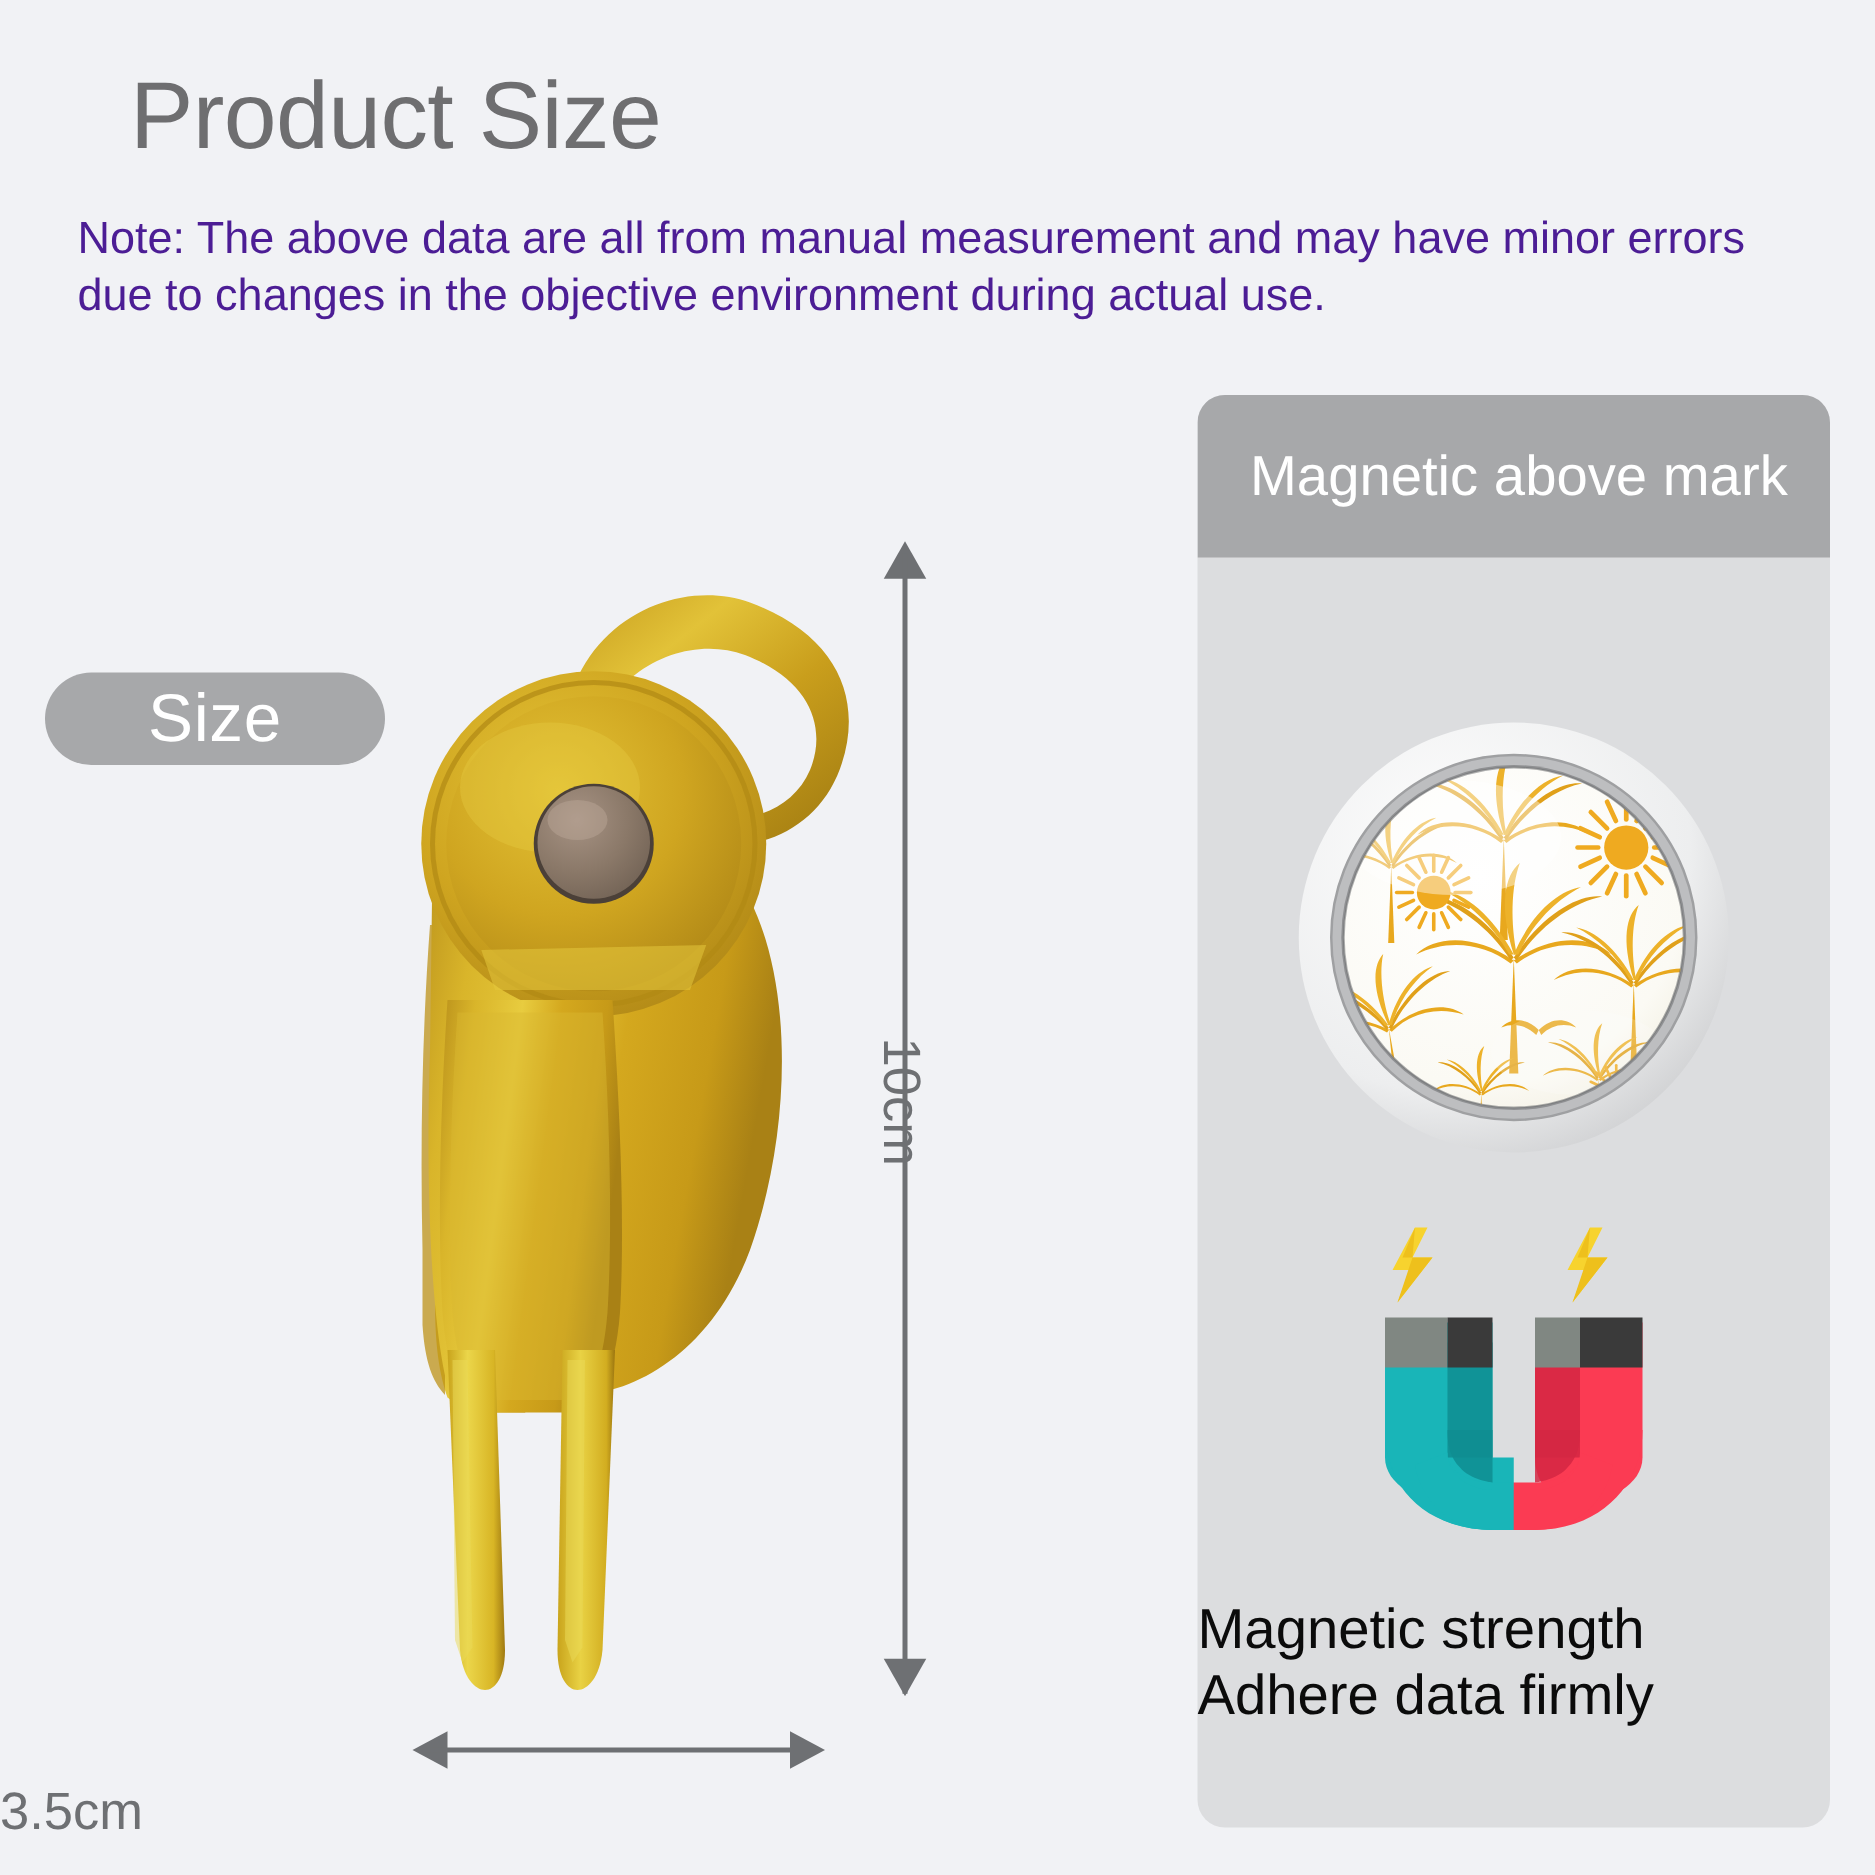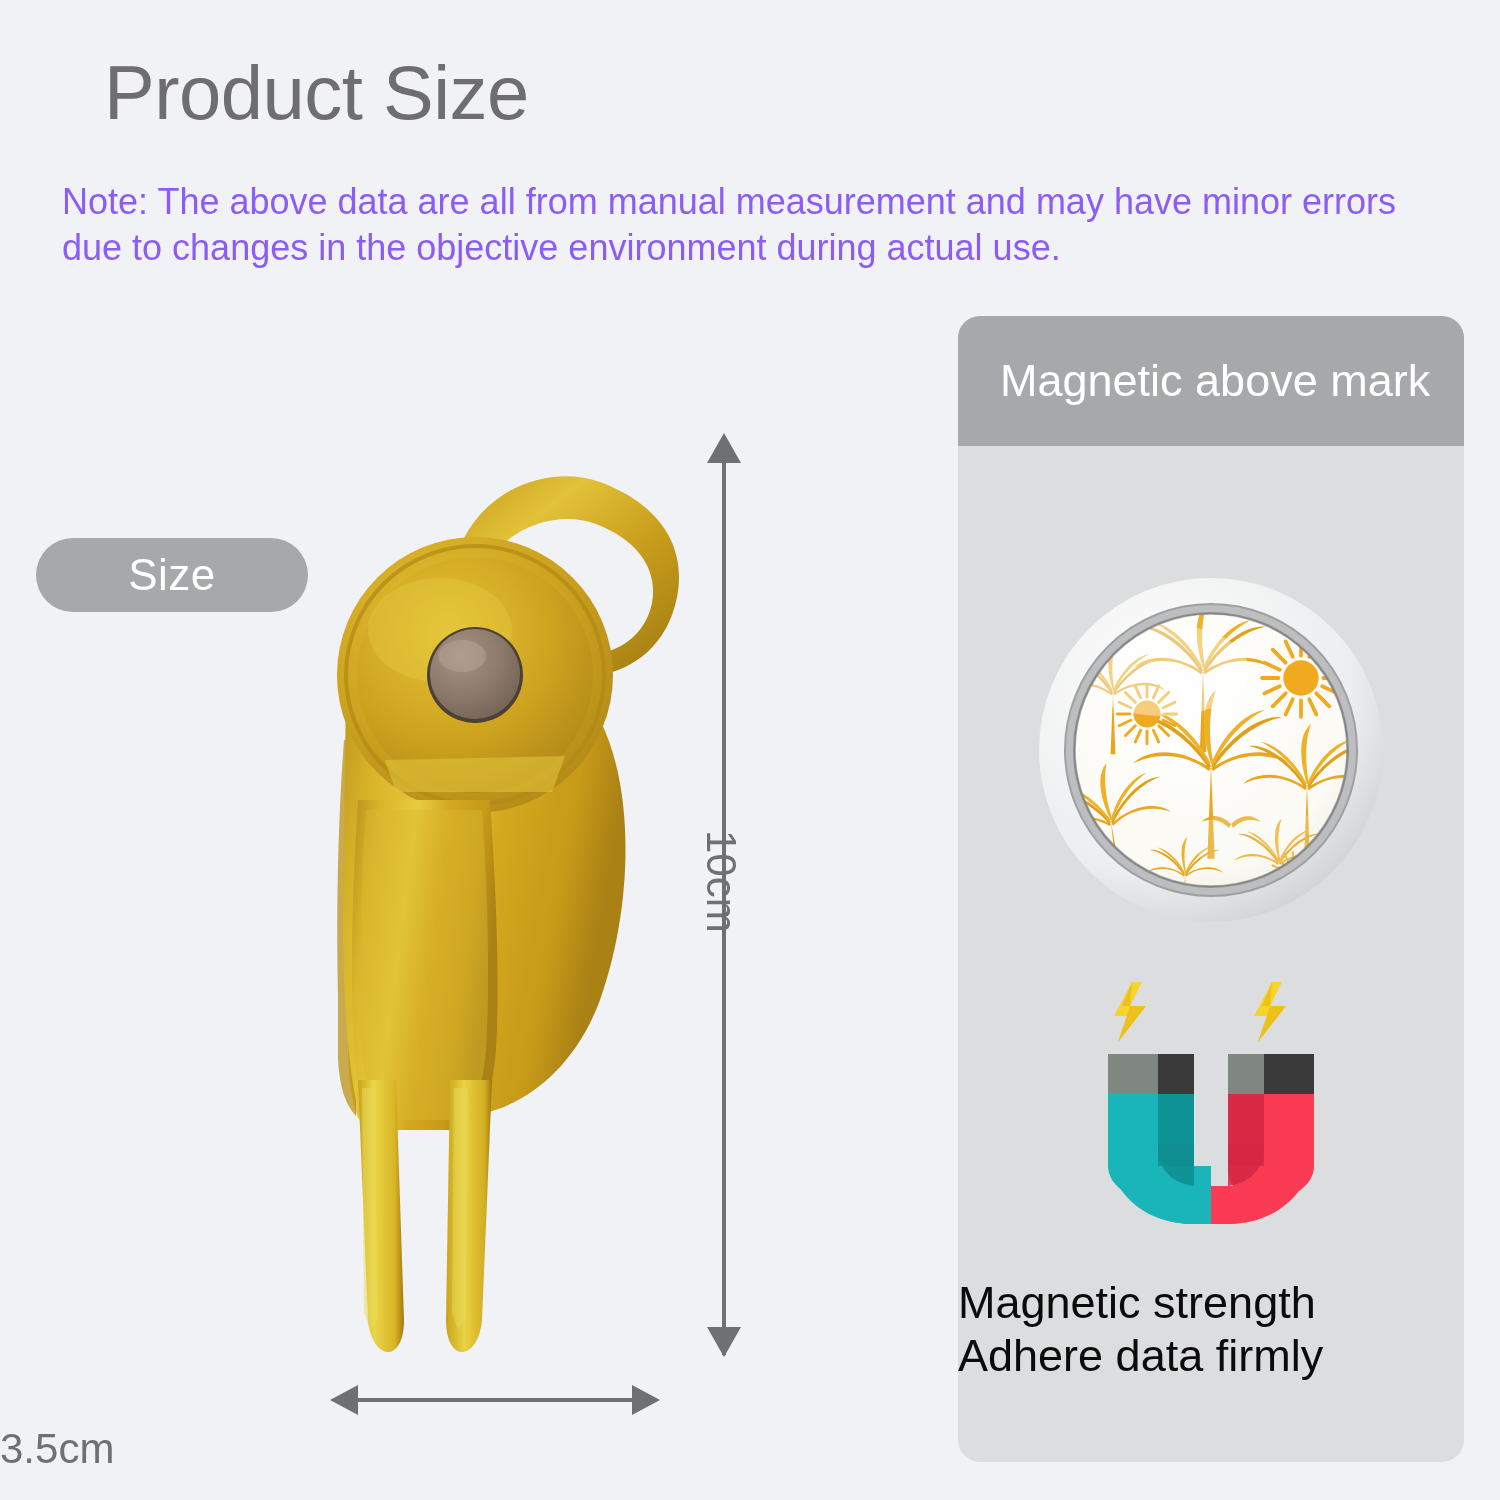--- a/index.html
+++ b/index.html
@@ -20,35 +20,35 @@
   
   #page-title {
     position:absolute; left:60px; top:55px;
     font-size:76px; font-weight:400;
     color:#6E6E70; letter-spacing:-0.5px;
     line-height:1;
     margin-left:44px;
   }
 
   #note-text {
-    position:absolute; left:62px; top:179px;
+    position:absolute; left:62px; top:167px;
     width:1400px;
     font-size:36px; font-weight:400;
-    color:#8b5cf6; line-height:1.28;
+    color:#4c1d95; line-height:1.28;
   }
 
   
   #size-badge {
     position:absolute; left:36px; top:538px;
     width:272px; height:74px;
     background:#A7A8AA; border-radius:37px;
     display:flex; align-items:center; justify-content:center;
   }
   #size-badge-label {
-    color:#FFFFFF; font-size:44px; font-weight:400;
+    color:#FFFFFF; font-size:54px; font-weight:400;
     letter-spacing:0.5px;
   }
 
   
   #product-figure {
     position:absolute; left:300px; top:440px;
     width:400px; height:930px;
   }
 
   

